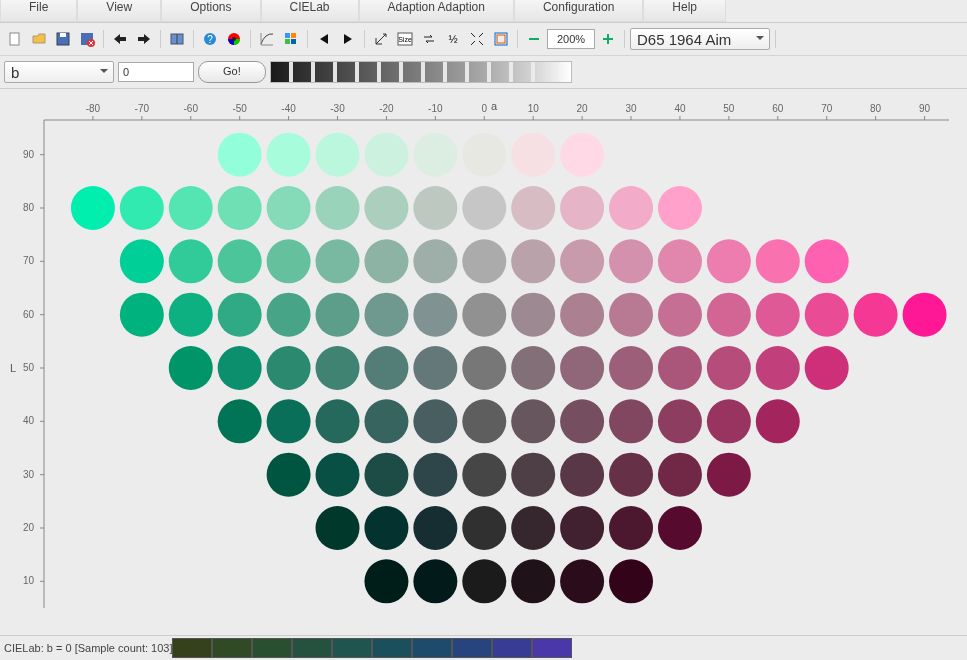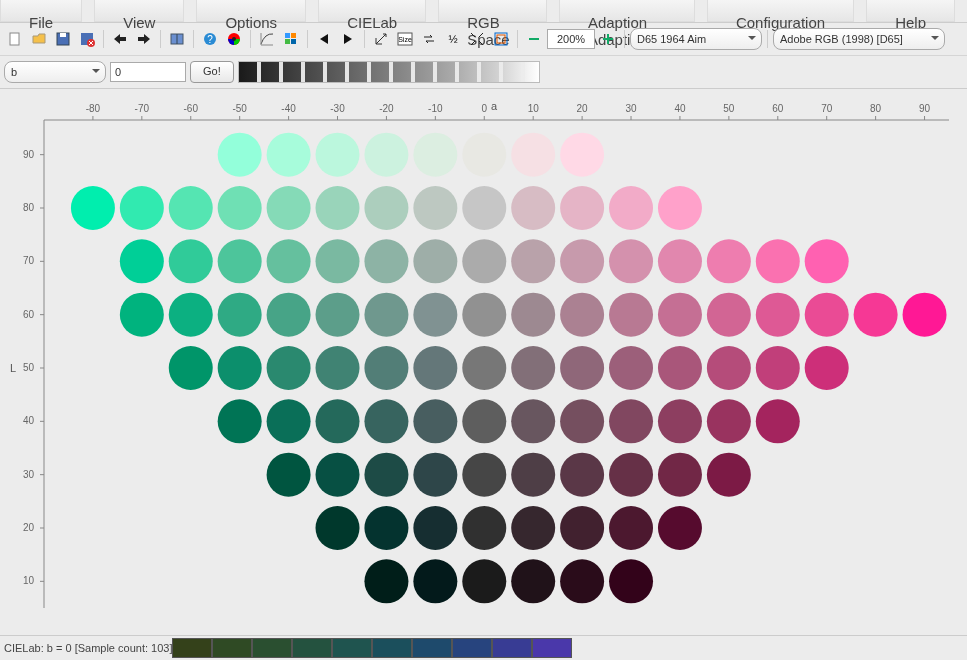--- a/index.html
+++ b/index.html
@@ -1,46 +1,45 @@
 <!DOCTYPE html>
 <html><head>
 <meta charset="utf-8">
 <style>
 html,body{margin:0;padding:0;width:967px;height:660px;background:#ececec;font-family:Verdana,Geneva,sans-serif;font-size:11px;color:#333;overflow:hidden}
 .menubar{display:flex;height:22px;background:#ececec;border-bottom:1px solid #ccc}
-.menubar .mitem{padding:14px 28px 0 28px;border:1px solid #ddd;border-top:none;margin-right:12px;background:linear-gradient(#f5f5f5,#e6e6e6);cursor:default;font-size:15px;color:#444}
+.menubar .mitem{padding:0 28px 0 28px;border:1px solid #ddd;border-top:none;margin-right:0;background:linear-gradient(#f5f5f5,#e6e6e6);cursor:default;font-size:12px;color:#444}
 .toolbar{display:flex;align-items:center;height:28px;padding:2px 4px;background:#ececec;border-bottom:1px solid #d5d5d5;gap:2px}
 .tbtn{width:20px;height:20px;display:flex;align-items:center;justify-content:center;border:1px solid transparent;border-radius:2px}
 .tsep{width:1px;height:18px;background:#ccc;margin:0 3px}
 .zoombox{width:46px;height:18px;border:1px solid #aaa;background:#fff;font-size:11px;text-align:center;line-height:18px}
-.dropdown{height:20px;border:1px solid #aaa;background:linear-gradient(#fff,#eee);display:flex;align-items:center;padding:0 4px 0 6px;font-size:11px;position:relative;border-radius:8px}
+.dropdown{height:20px;border:1px solid #aaa;background:linear-gradient(#fff,#eee);display:flex;align-items:center;padding:0 12px 0 6px;font-size:15px;position:relative;border-radius:2px}
 .dropdown::after{content:"";position:absolute;right:5px;top:7px;border:4px solid transparent;border-top-color:#555}
 .controlbar{display:flex;align-items:center;height:28px;padding:2px 4px;gap:4px;background:#ececec;border-bottom:1px solid #ccc}
 .controlbar .dropdown{width:90px}
 .nbox{width:70px;height:18px;border:1px solid #aaa;background:#fff;font-size:11px;padding-left:4px;line-height:18px}
-.gobtn{height:20px;padding:0 12px;border:1px solid #999;background:linear-gradient(#fff,#e8e8e8);font-size:11px;border-radius:4px;line-height:18px}
+.gobtn{height:20px;padding:0 24px;border:1px solid #999;background:linear-gradient(#fff,#e8e8e8);font-size:11px;border-radius:10px;line-height:18px}
 .gradstrip{flex:0 0 300px;height:20px;border:1px solid #bbb;background:linear-gradient(90deg,#1a1a1a 0%,#2a2a2a 8%,#3a3a3a 16%,#4a4a4a 24%,#5a5a5a 32%,#6a6a6a 40%,#7a7a7a 48%,#8a8a8a 56%,#9a9a9a 64%,#ababab 72%,#c0c0c0 80%,#d6d6d6 88%,#ffffff 100%);background-size:100% 100%;position:relative}
 .gradstrip::before{content:"";position:absolute;inset:0;background:repeating-linear-gradient(90deg,transparent 0,transparent 18px,rgba(236,236,236,0.95) 18px,rgba(236,236,236,0.95) 22px)}
 .plotwrap{position:absolute;left:0;top:98px;width:873px;height:534px;background:#ececec}
 svg.plot{width:967px;height:534px}
 .axistxt{font-size:10px;fill:#666}
 .axistxt2{font-size:11px;fill:#555}
 .statusbar{position:absolute;bottom:0;left:0;right:0;height:24px;border-top:1px solid #ccc;background:#ececec;display:flex;align-items:center;justify-content:flex-start;padding:0 4px;font-size:11px;color:#444}
 .swatches{display:flex;gap:0}
 .swatch{width:38px;height:18px;border:1px solid #555}
 </style>
 </head>
 <body>
 
 <div class="menubar">
   <div class="mitem">File</div>
   <div class="mitem">View</div>
   <div class="mitem">Options</div>
   <div class="mitem">CIELab</div>
-  <div class="mitem">RGB Space</div>
   <div class="mitem">Adaption Adaption</div>
   <div class="mitem">Configuration</div>
   <div class="mitem">Help</div>
 </div>
 
 <div class="toolbar">
   <div class="tbtn">
       <svg width="16" height="16">
         <rect x="3" y="2" width="9" height="12" fill="#fff" stroke="#888"></rect>
       </svg>
@@ -166,21 +165,20 @@
   <div class="zoombox">200%</div>
   <div class="tbtn">
       <svg width="16" height="16">
         <rect x="3" y="7" width="10" height="2" fill="#1a6"></rect>
         <rect x="7" y="3" width="2" height="10" fill="#1a6"></rect>
       </svg>
     </div>
   <div class="tsep"></div>
   <div class="dropdown" style="width:120px">D65 1964 Aim</div>
   <div class="tsep"></div>
-  <div class="dropdown" style="width:160px">Adobe RGB (1998) [D65]</div>
 </div>
 
 <div class="controlbar">
   <div class="dropdown">b</div>
   <div class="nbox">0</div>
   <div class="gobtn">Go!</div>
   <div class="gradstrip"></div>
 </div>
 
 <div class="plotwrap">

